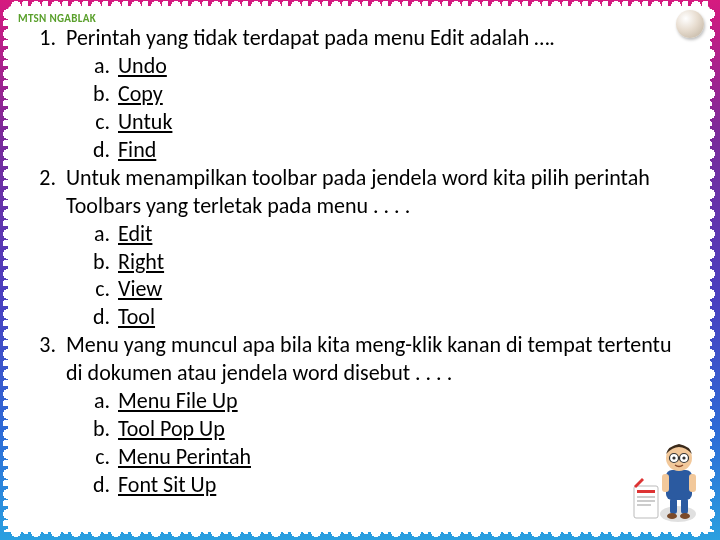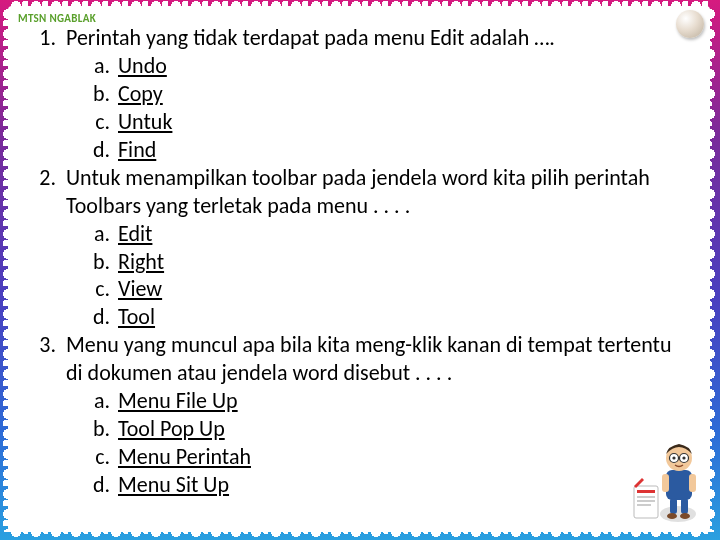--- a/index.html
+++ b/index.html
@@ -147,21 +147,21 @@
         <div class="opt-row">
             <div class="opt-letter">b.</div>
             <div class="opt-text">Tool Pop Up</div>
           </div>
         <div class="opt-row">
             <div class="opt-letter">c.</div>
             <div class="opt-text">Menu Perintah</div>
           </div>
         <div class="opt-row">
             <div class="opt-letter">d.</div>
-            <div class="opt-text">Menu Sit Up</div>
+            <div class="opt-text">Font Sit Up</div>
           </div>
       </div>
 
     </div>
 
     <svg class="mascot" viewBox="0 0 70 90">
       <rect x="2" y="50" width="24" height="32" rx="2" fill="#fff" stroke="#bbb"></rect>
       <rect x="5" y="54" width="18" height="3" fill="#d33"></rect>
       <rect x="5" y="60" width="18" height="2" fill="#ccc"></rect>
       <rect x="5" y="64" width="18" height="2" fill="#ccc"></rect>

